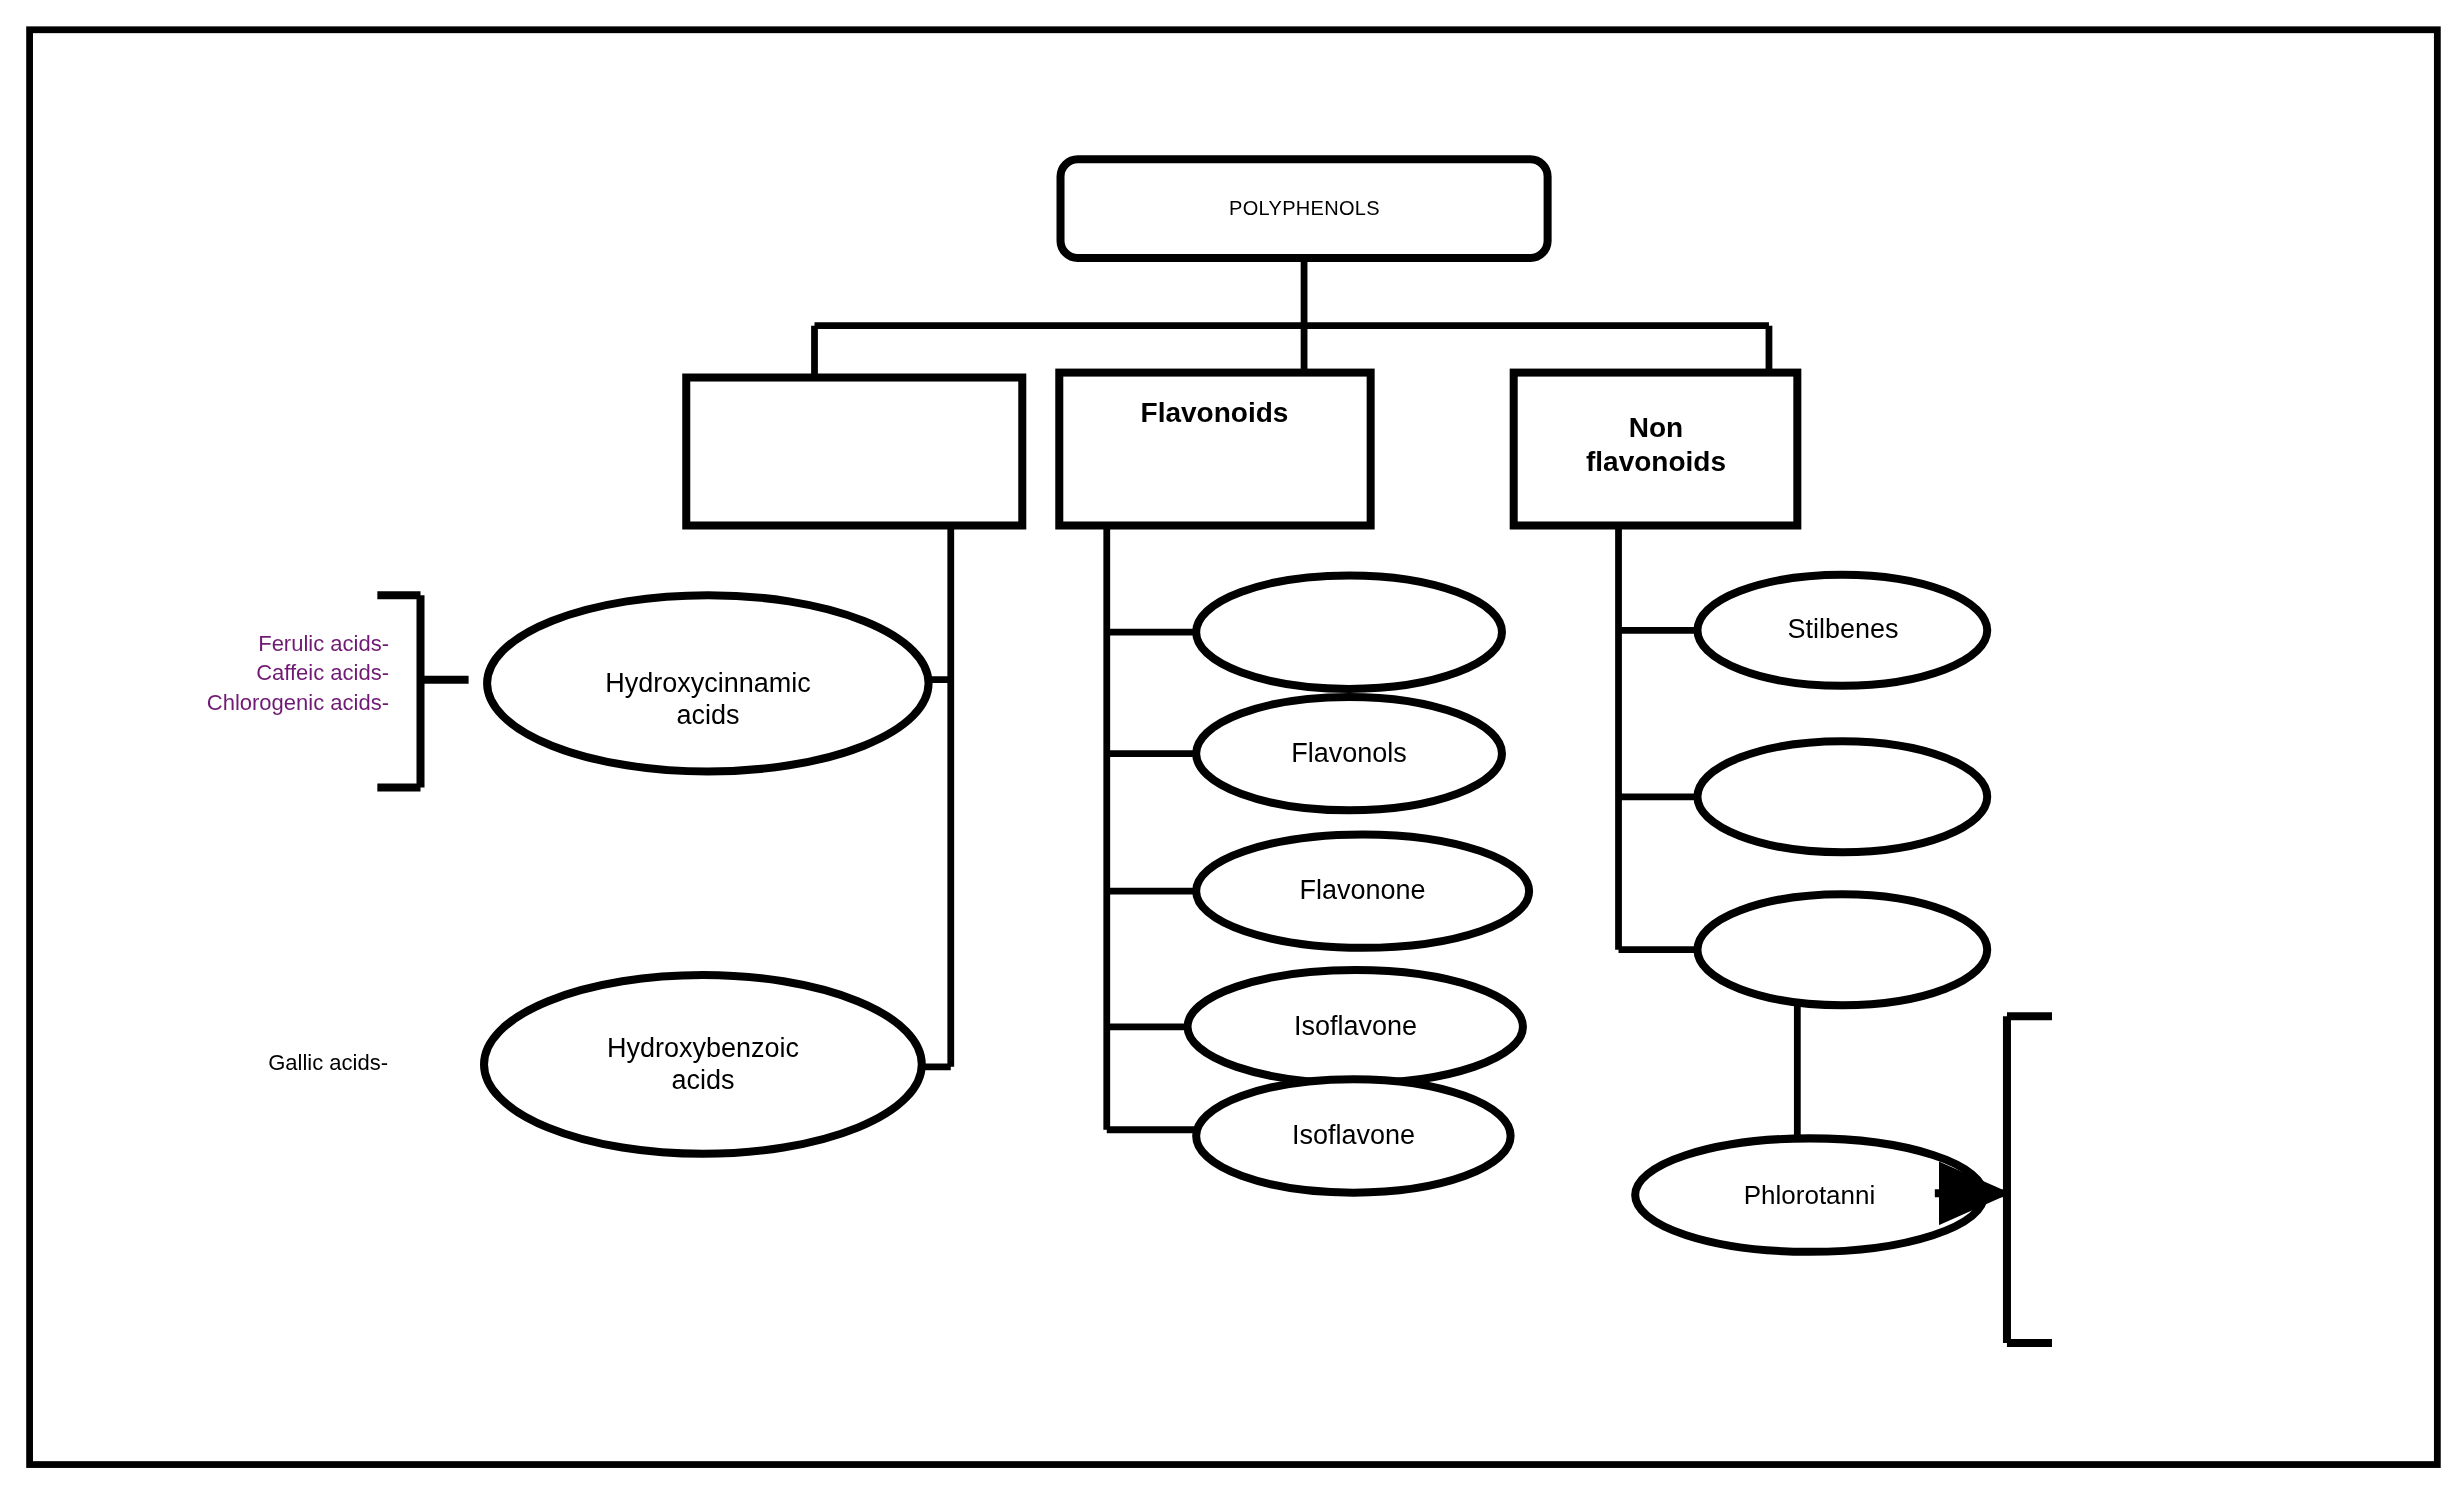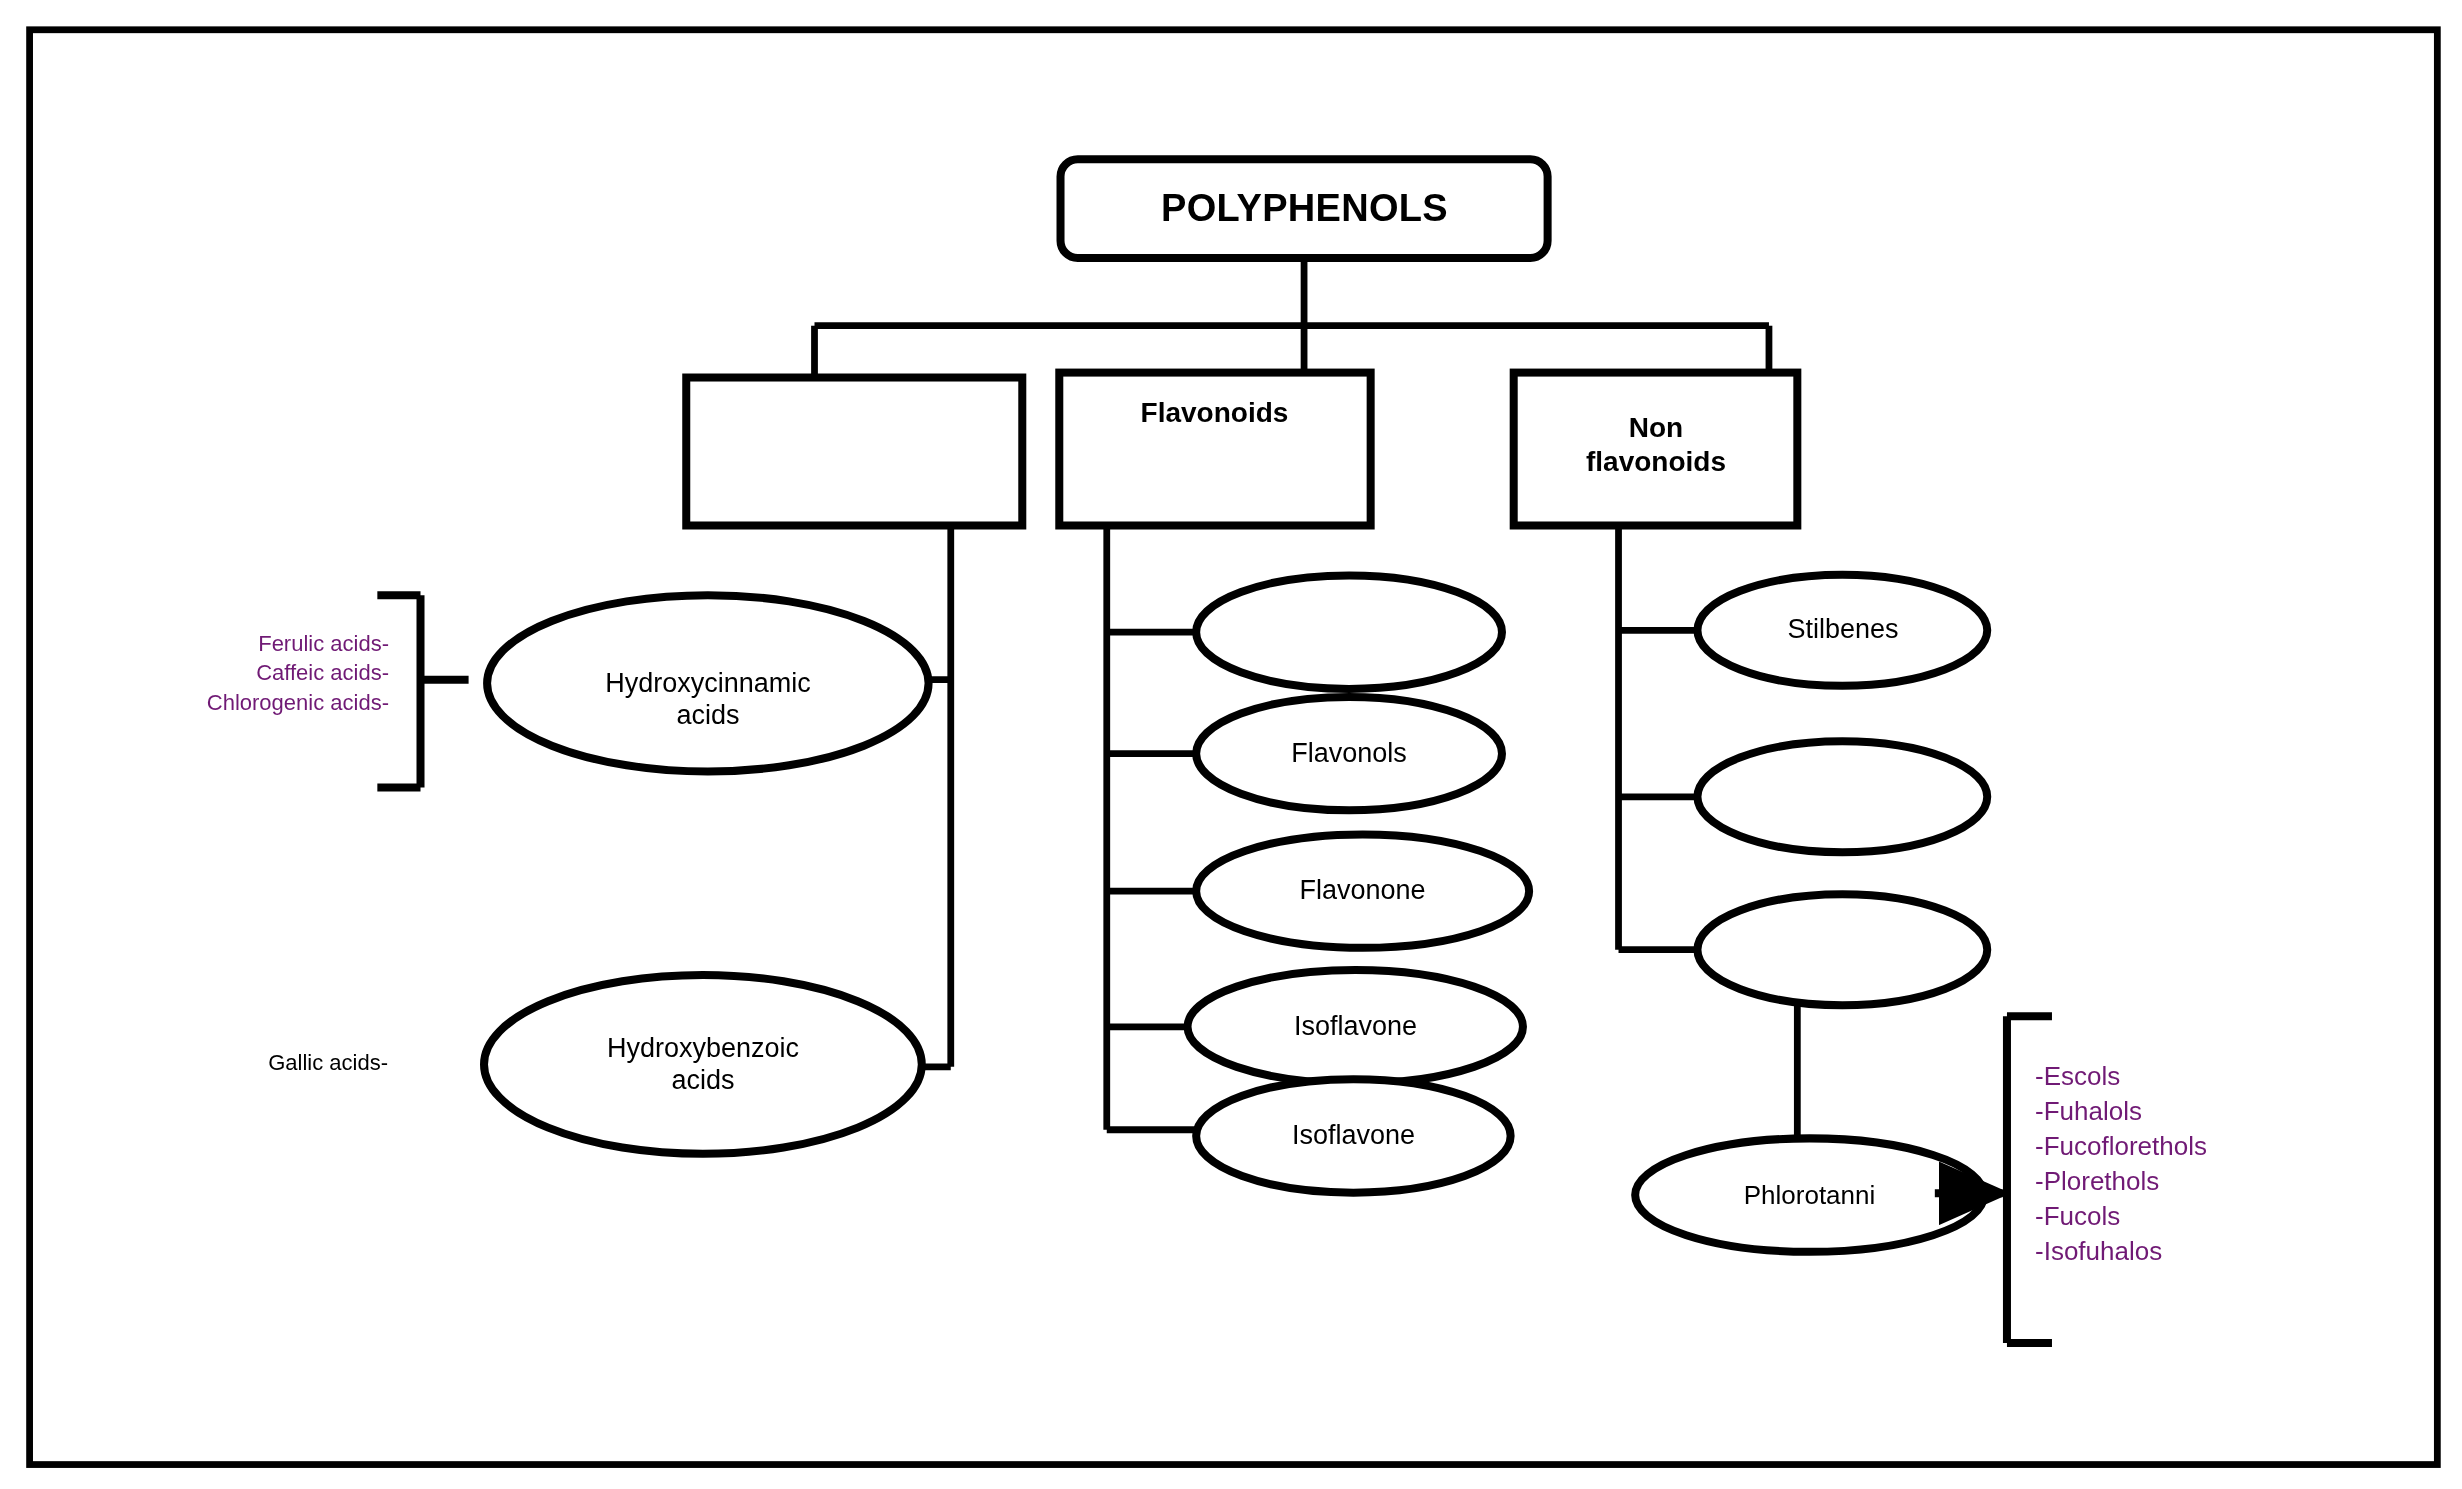--- a/index.html
+++ b/index.html
@@ -30,22 +30,22 @@
     display: flex;
     align-items: center;
     justify-content: center;
     text-align: center;
     color: #000000;
     line-height: 1.18;
     pointer-events: none;
     white-space: pre-line;
   }
   .root-label {
-    font-weight: bold;
-    font-size: 38px;
+    font-weight: normal;
+    font-size: 20px;
     letter-spacing: 0.3px;
   }
   .cat-label {
     font-weight: bold;
     font-size: 28px;
   }
   .ell-label {
     font-size: 27px;
   }
   .ell-label-sm {
@@ -185,21 +185,15 @@
 
 
   <div class="node-text ell-label-sm" style="left:1635px; top:1158px; width:349px; height:74px;">Phlorotanni</div>
 
   <div class="side-list" style="left:130px; top:629px; width:259px;">Ferulic acids-
 Caffeic acids-
 Chlorogenic acids-</div>
 
   <div class="single-label" style="left:123px; top:1050px; width:265px;">Gallic acids-</div>
 
-  <div class="side-list side-list-right" style="left:2035px; top:1059px; width:382px;">-Escols
--Fuhalols
--Fucoflorethols
--Plorethols
--Fucols
--Isofuhalos</div>
 
 </div>
 
 
 </body></html>

